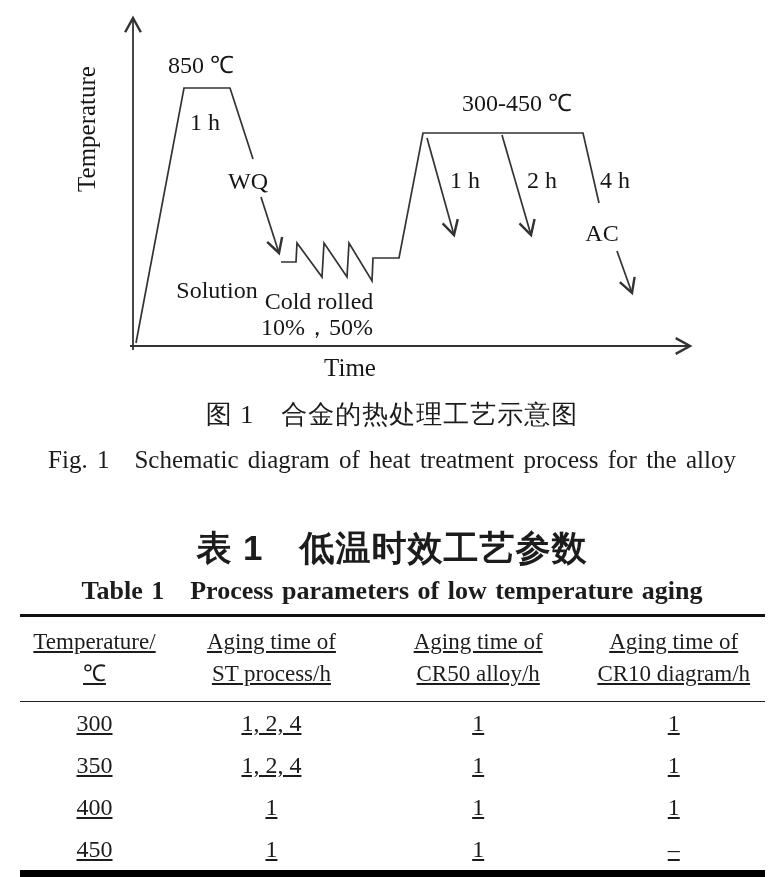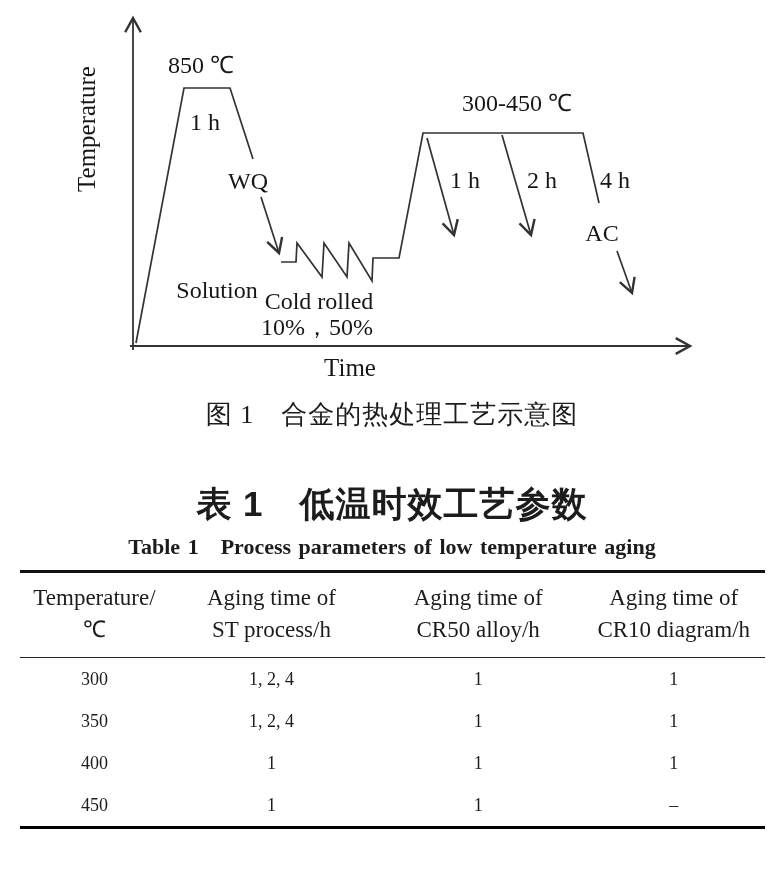--- a/index.html
+++ b/index.html
@@ -40,50 +40,51 @@
     text-align: center;
     font-size: 35px;
     line-height: 34px;
     font-weight: bold;
     font-family: "Liberation Sans", sans-serif;
     letter-spacing: 1px;
   }
   .tbl-caption-en {
     margin-top: 10px;
     text-align: center;
-    font-size: 22px;
+    font-size: 26px;
     line-height: 32px;
     font-weight: bold;
     word-spacing: 2px;
   }
   table.params {
     border-collapse: collapse;
     table-layout: fixed;
     width: 745px;
     margin-left: 20px;
     margin-top: 7px;
     border-top: 3px solid #111;
-    border-bottom: 3px solid #000000;
+    border-bottom: 7px solid #000000;
+    text-decoration: underline;
   }
   table.params thead tr {
     border-bottom: 1.5px solid #222;
   }
   table.params th {
     font-weight: normal;
     font-size: 23px;
     text-align: center;
     padding: 9px 0 11px 0;
     vertical-align: middle;
   }
   table.params th .hline {
     display: block;
     line-height: 32px;
   }
   table.params td {
-    font-size: 18px;
+    font-size: 24px;
     text-align: center;
     height: 42px;
     vertical-align: middle;
     padding: 0;
   }
   .col1 { width: 20%; }
   .col2 { width: 27.5%; }
   .col3 { width: 28%; }
   .col4 { width: 24.5%; }
 </style>
@@ -124,20 +125,21 @@
     <text x="317" y="335" font-size="24" text-anchor="middle">10%，50%</text>
     <text x="517" y="111" font-size="24" text-anchor="middle">300-450 ℃</text>
     <text x="465" y="188" font-size="24" text-anchor="middle">1 h</text>
     <text x="542" y="188" font-size="24" text-anchor="middle">2 h</text>
     <text x="615" y="188" font-size="24" text-anchor="middle">4 h</text>
     <text x="602" y="241" font-size="24" text-anchor="middle">AC</text>
   </svg>
 
   
   <div class="fig-caption-zh">图 1　合金的热处理工艺示意图</div>
+  <div class="fig-caption-en">Fig. 1　Schematic diagram of heat treatment process for the alloy</div>
 
   
   <div class="tbl-caption-zh">表 1　低温时效工艺参数</div>
   <div class="tbl-caption-en">Table 1　Process parameters of low temperature aging</div>
 
   
   <table class="params">
     <thead>
       <tr>
         <th class="col1">

